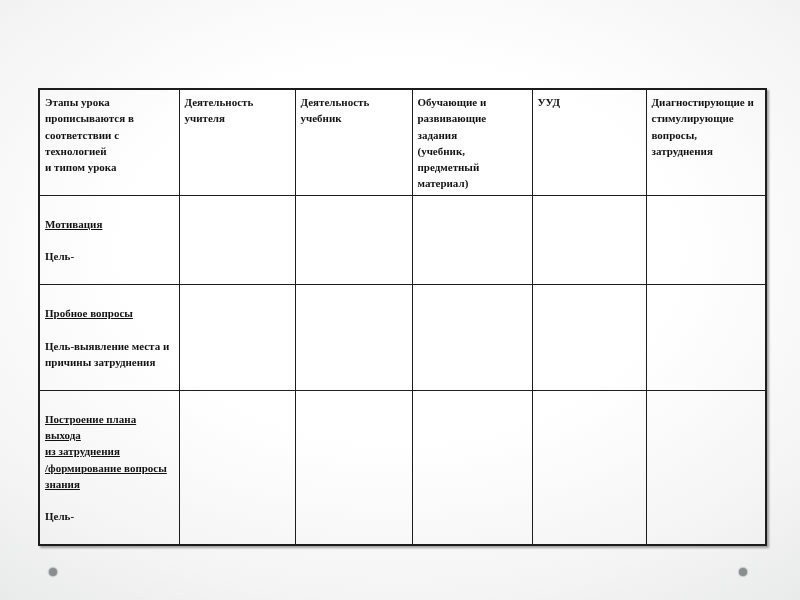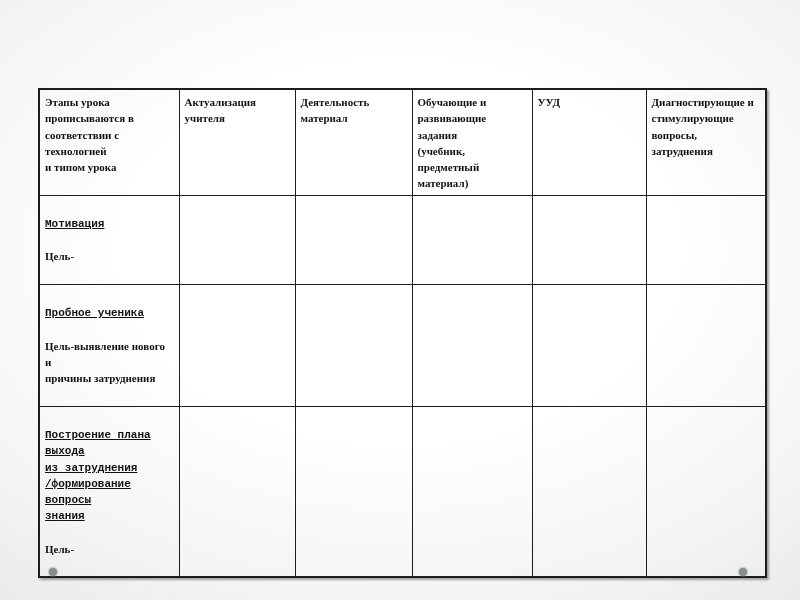--- a/index.html
+++ b/index.html
@@ -37,21 +37,21 @@
     color: #121212;
     white-space: pre-line;
     overflow: hidden;
     margin-top: 32px;
   }
   tr.header-row   { height: 96px; }
   tr.row-h41      { height: 41px; }
   tr.row-h44      { height: 44px; }
   tr.row-h76      { height: 76px; }
   tr.row-h118     { height: 118px; }
-  .stage-name { text-decoration: underline; font-family: Liberation Mono, monospace; }
+  .stage-name { text-decoration: underline; }
   .dot {
     position: absolute;
     width: 8px;
     height: 8px;
     border-radius: 50%;
     background: #8a8d8e;
     box-shadow: 0 0 1px 1px rgba(138,141,142,0.45);
   }
   .dot-left  { left: 49px;  top: 568px; }
   .dot-right { left: 739px; top: 568px; }
@@ -69,22 +69,22 @@
       <col style="width:120px">
       <col style="width:114px">
       <col style="width:120px">
     </colgroup>
     <thead>
       <tr class="header-row">
         <th>Этапы урока
 прописываются в
 соответствии с технологией
 и типом урока</th>
-        <th>Актуализация учителя</th>
-        <th>Деятельность материал</th>
+        <th>Деятельность учителя</th>
+        <th>Деятельность учебник</th>
         <th>Обучающие и
 развивающие задания
 (учебник, предметный
 материал)</th>
         <th>УУД</th>
         <th>Диагностирующие и
 стимулирующие
 вопросы, затруднения</th>
       </tr>
     </thead>
@@ -95,22 +95,22 @@
           <div class="stage-goal">Цель-</div>
         </td>
         <td></td>
         <td></td>
         <td></td>
         <td></td>
         <td></td>
       </tr>
       <tr class="row-h76">
         <td>
-          <div class="stage-name">Пробное ученика</div>
-          <div class="stage-goal">Цель-выявление нового и
+          <div class="stage-name">Пробное вопросы</div>
+          <div class="stage-goal">Цель-выявление места и
 причины затруднения</div>
         </td>
         <td></td>
         <td></td>
         <td></td>
         <td></td>
         <td></td>
       </tr>
       <tr class="row-h118">
         <td>

